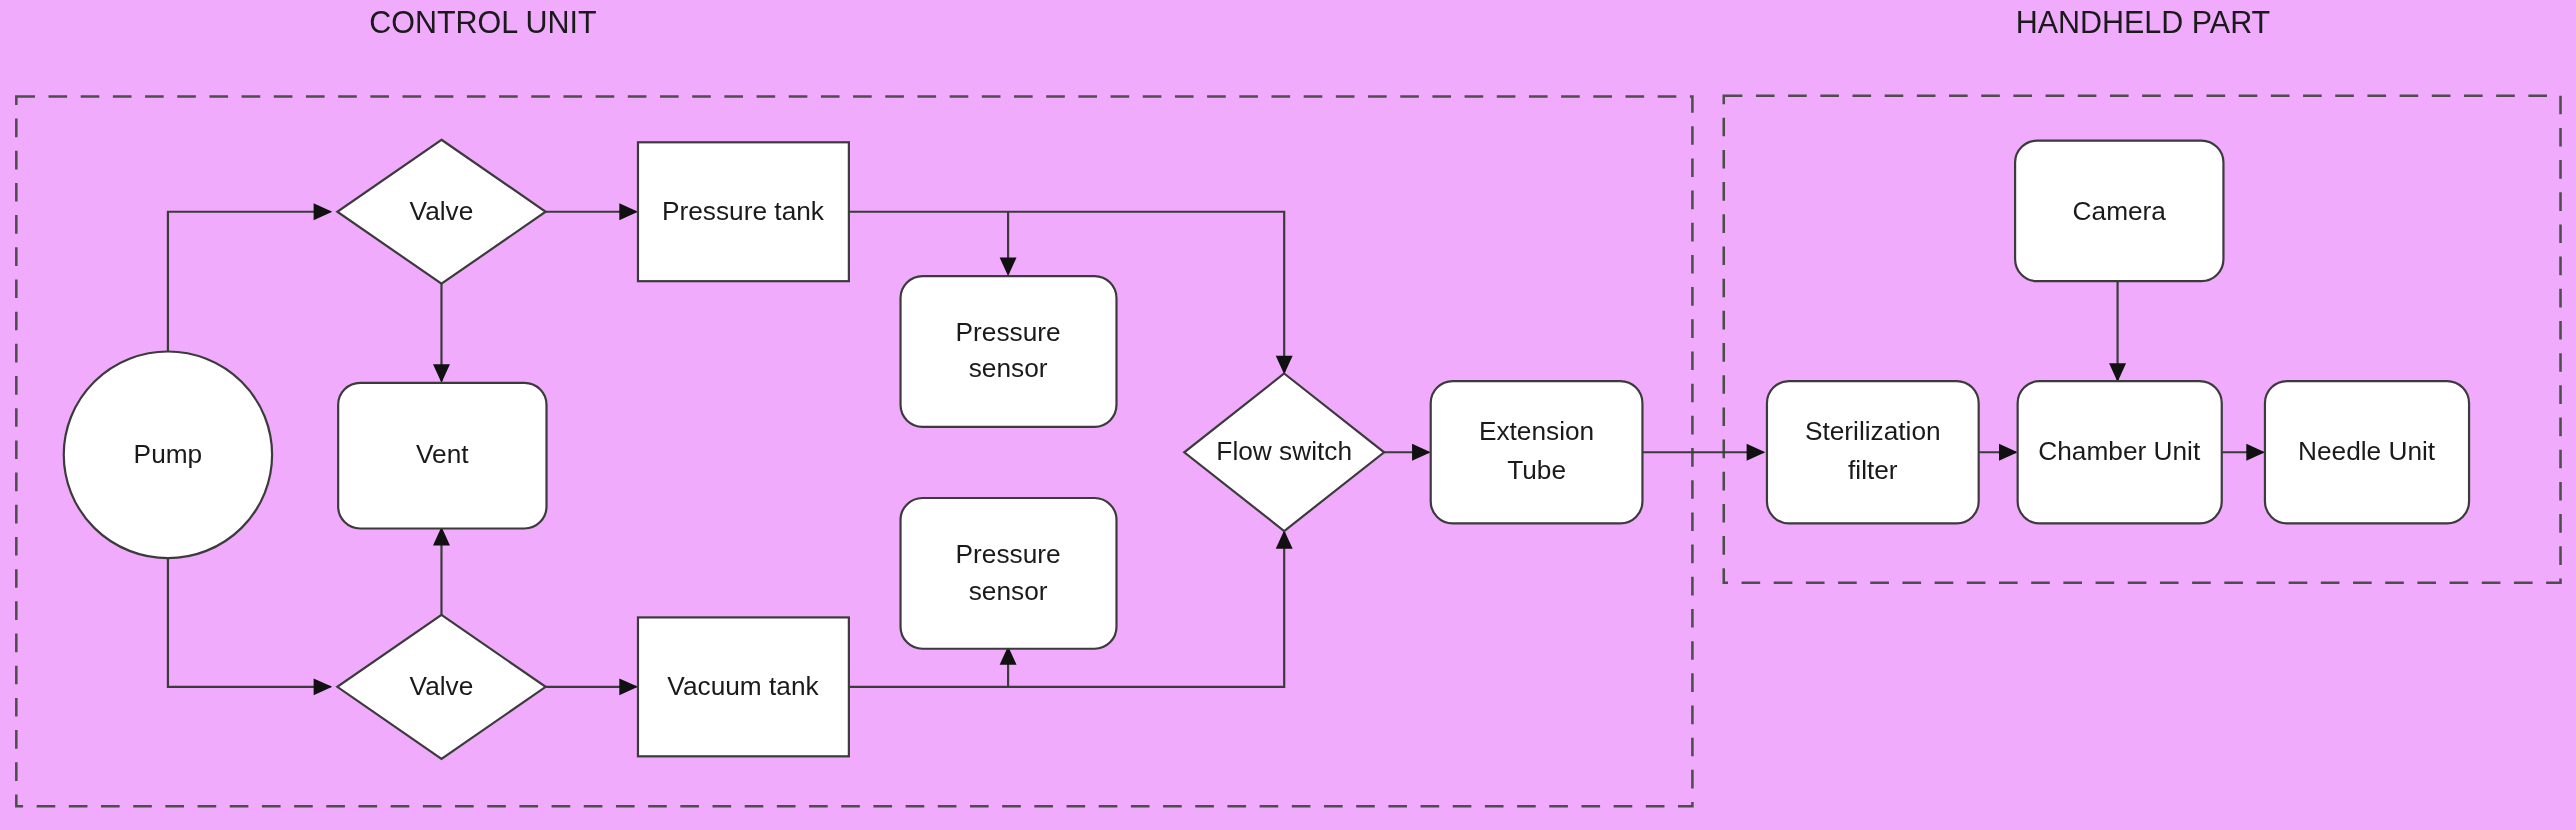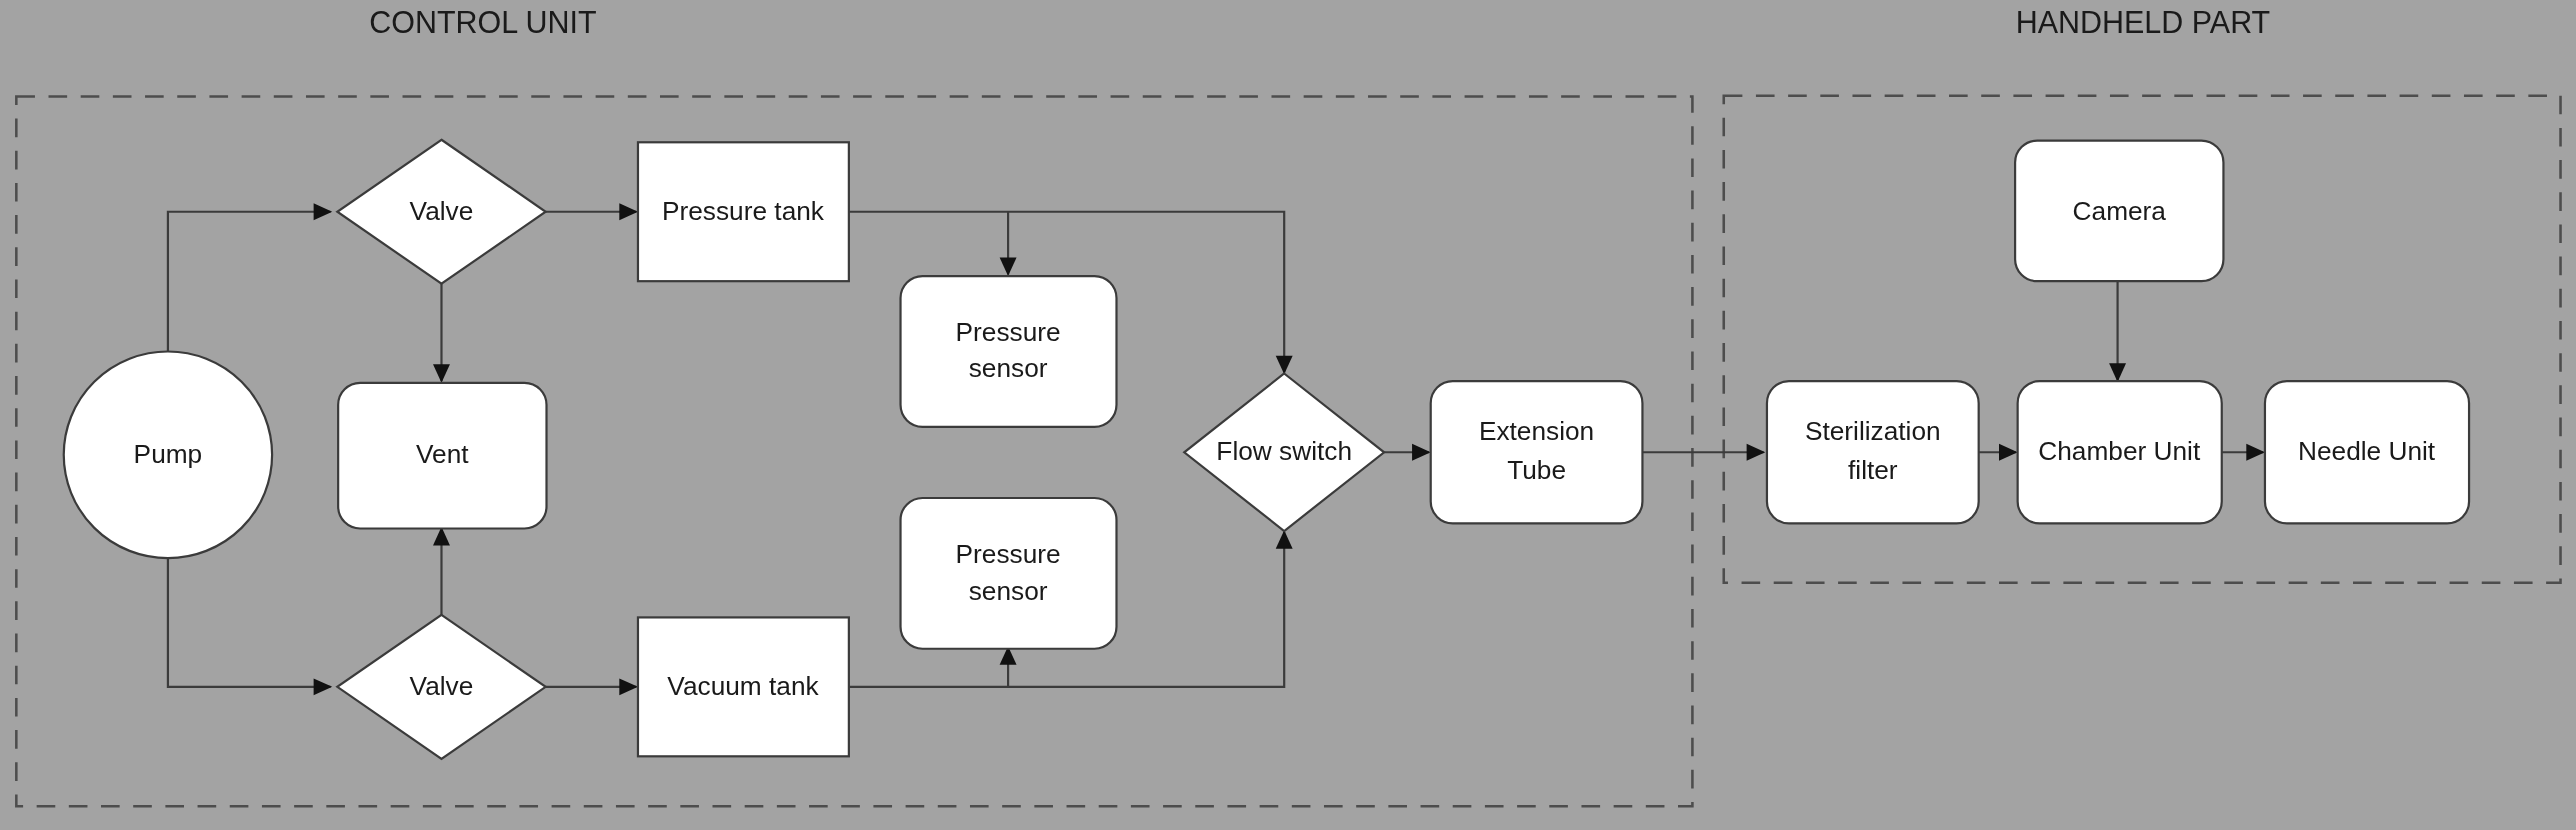--- a/index.html
+++ b/index.html
@@ -7,21 +7,21 @@
     padding: 0;
     background: #ffffff;
   }
   body {
     font-family: "Liberation Sans", sans-serif;
   }
   #diagram-root {
     position: relative;
     width: 2576px;
     height: 830px;
-    background: #a3a3a3;
+    background: #f0abfc;
     overflow: hidden;
   }
   svg.canvas {
     position: absolute;
     left: 0;
     top: 0;
     width: 2576px;
     height: 830px;
     display: block;
   }

